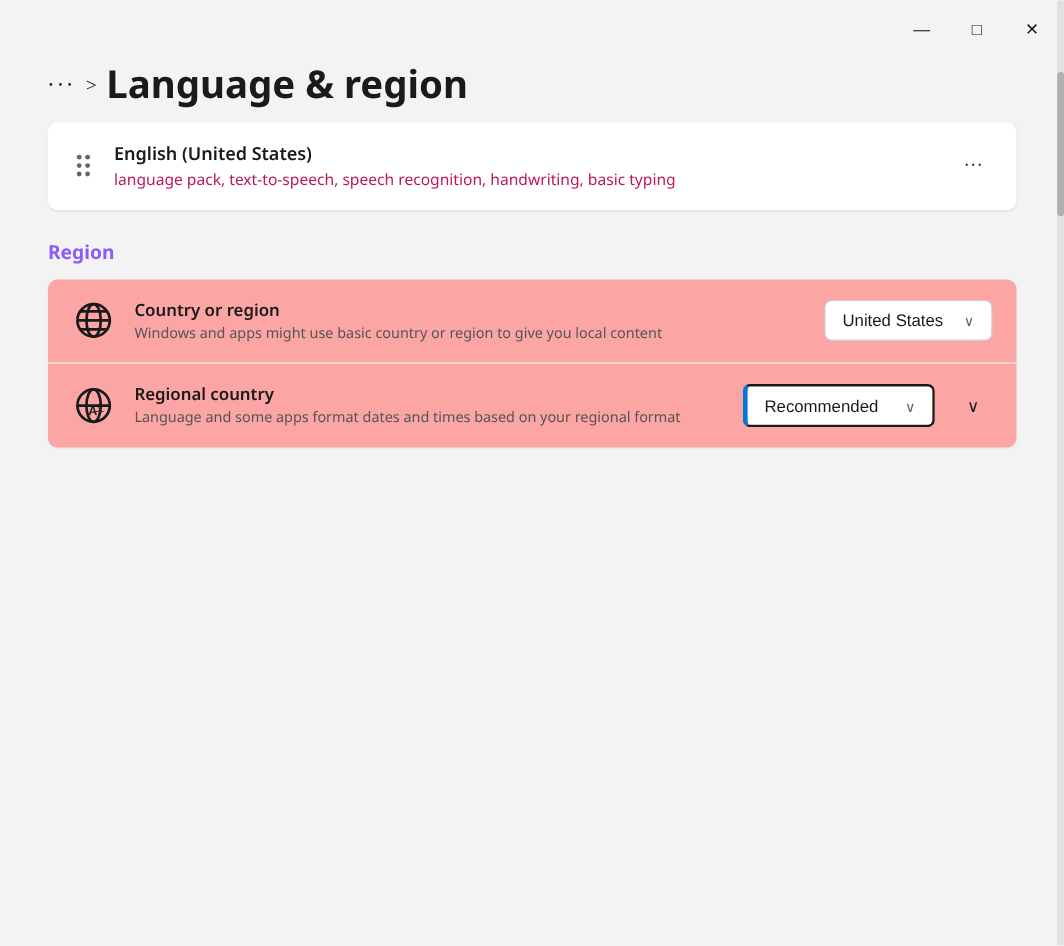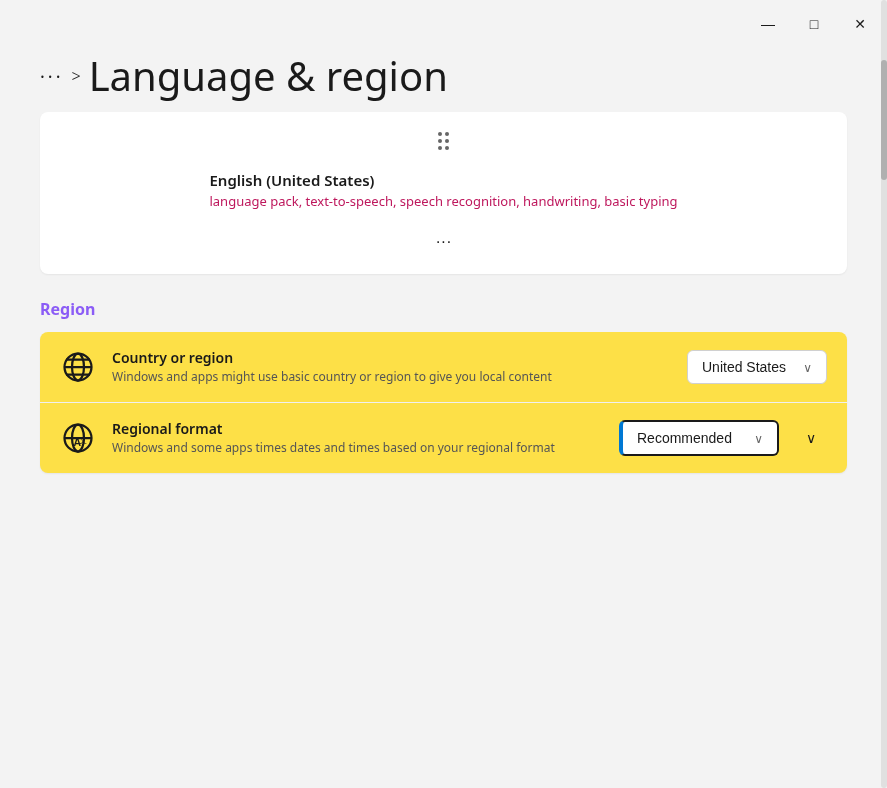--- a/index.html
+++ b/index.html
@@ -66,36 +66,35 @@
       font-weight: 400;
     }
 
     .breadcrumb-chevron {
       font-size: 16px;
       color: #1a1a1a;
       font-weight: 300;
     }
 
     .page-title {
-      font-size: 40px;
-      font-weight: 400;
+      font-size: 32px;
+      font-weight: 700;
       color: #1a1a1a;
       line-height: 1.2;
     }
 
     .language-card {
       background: white;
       border-radius: 8px;
       padding: 16px 20px;
       display: flex;
       align-items: center;
       gap: 16px;
       margin-bottom: 24px;
       box-shadow: 0 1px 2px rgba(0,0,0,0.06);
-      flex-direction: column;
     }
 
     .drag-handle {
       display: flex;
       flex-direction: column;
       gap: 3px;
       cursor: grab;
       padding: 4px;
     }
 
@@ -144,21 +143,21 @@
 
     .section-label {
       font-size: 16px;
       font-weight: 700;
       color: #8b5cf6;
       margin-bottom: 12px;
       margin-top: 8px;
     }
 
     .settings-card {
-      background: #fde047;
+      background: #fca5a5;
       border-radius: 8px;
       overflow: hidden;
       margin-bottom: 4px;
       box-shadow: 0 1px 2px rgba(0,0,0,0.06);
     }
 
     .settings-row {
       display: flex;
       align-items: center;
       padding: 16px 20px;
@@ -330,22 +329,22 @@
         <div class="settings-icon">
           <svg viewBox="0 0 24 24" fill="none" stroke="#1a1a1a" stroke-width="1.5">
             <circle cx="12" cy="12" r="9"></circle>
             <ellipse cx="12" cy="12" rx="4" ry="9"></ellipse>
             <line x1="3" y1="12" x2="21" y2="12"></line>
             <text x="9" y="17" font-size="7" fill="#1a1a1a" stroke="none" font-family="sans-serif" font-weight="bold">A</text>
             <text x="13" y="15" font-size="5" fill="#1a1a1a" stroke="none" font-family="sans-serif">文</text>
           </svg>
         </div>
         <div class="settings-text">
-          <div class="settings-row-title">Regional format</div>
-          <div class="settings-row-desc">Windows and some apps times dates and times based on your regional format</div>
+          <div class="settings-row-title">Regional country</div>
+          <div class="settings-row-desc">Language and some apps format dates and times based on your regional format</div>
         </div>
         <button class="dropdown-btn recommended">
           <span>Recommended</span>
           <span class="chevron-icon">∨</span>
         </button>
         <button class="expand-btn">
           <span>∨</span>
         </button>
       </div>
     </div>

